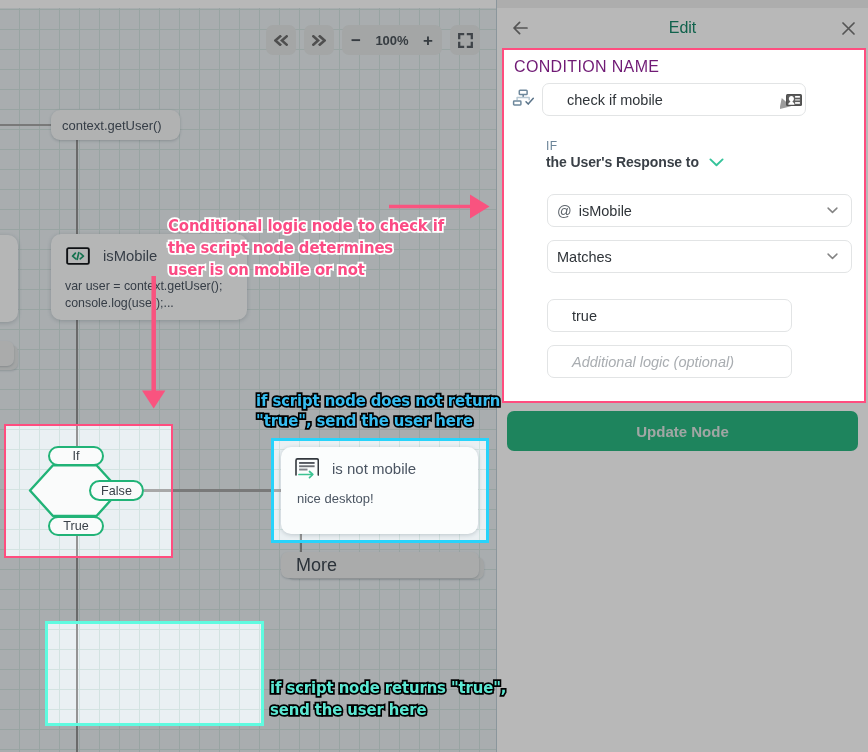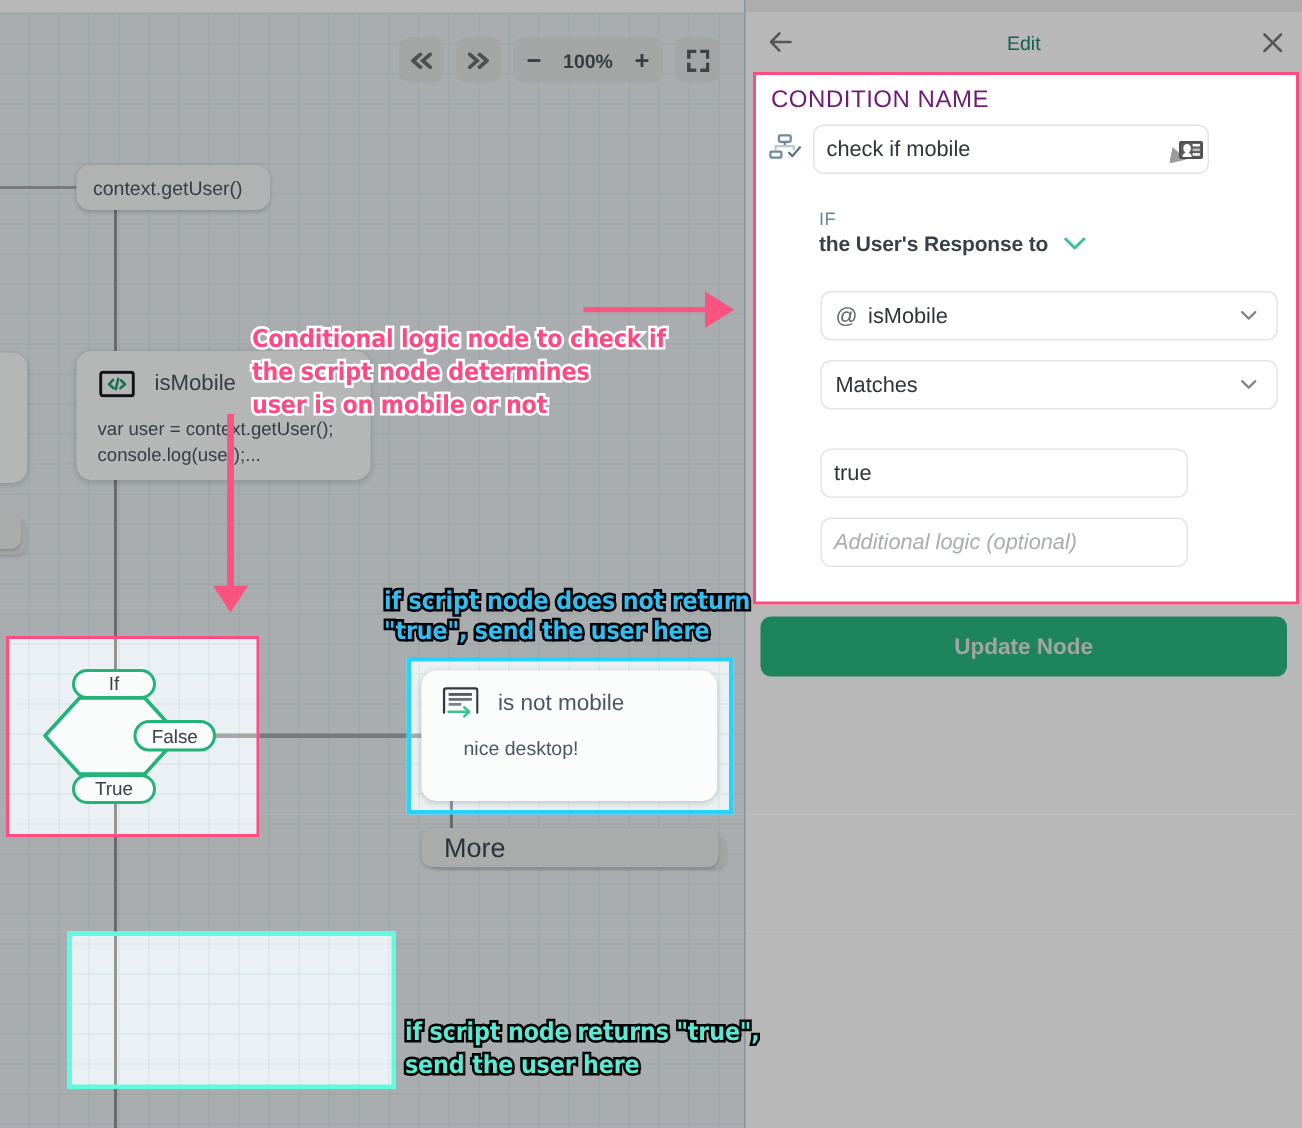--- a/index.html
+++ b/index.html
@@ -25,21 +25,21 @@
   .pillnode{position:absolute;background:#f5f7f7;border-radius:9px;
             box-shadow:0 1px 3px rgba(35,55,70,.22);
             font-size:13px;color:#4b5562;display:flex;align-items:center;
             padding-left:11px;box-sizing:border-box;z-index:10;}
   .cardnode{position:absolute;background:#fbfdfd;border-radius:10px;
             box-shadow:0 1px 4px rgba(35,55,70,.22);z-index:10;}
   .cardtitle{display:flex;align-items:center;gap:13px;padding:11px 13px 0 14px;}
   .cardtitle .t{font-size:15px;color:#4b5562;}
   .scripttitle{padding-top:13px;gap:13px;padding-left:15px;}
   .scripttitle .t{font-size:14.8px;}
-  .cardbody{padding:12px 13px 0 28px;font-size:13px;color:#4b5562;line-height:16px;}
+  .cardbody{padding:12px 13px 0 16px;font-size:13px;color:#4b5562;line-height:16px;}
   .scriptbody{padding:13px 13px 0 14px;font-size:12.4px;line-height:17px;}
 
   
   #panel{position:absolute;left:497px;top:0;width:371px;height:752px;
          background:#f0f0f0;z-index:20;}
   #panel-head{position:absolute;left:0;top:8px;width:371px;height:40px;background:#fff;}
   #panel-white{position:absolute;left:0;top:48px;width:371px;height:704px;background:#fff;}
 
   
   .dim{position:absolute;background:rgba(0,0,0,.278);z-index:46;pointer-events:none;}
@@ -70,29 +70,29 @@
   .morebtn{position:absolute;background:#eceeee;border-radius:7px;z-index:12;
            display:flex;align-items:center;padding-left:15px;box-sizing:border-box;
            font-size:18px;color:#3d4751;box-shadow:0 1px 2px rgba(35,55,70,.2);}
   .morebtn2{position:absolute;background:#e2e5e5;border-radius:7px;z-index:11;
             box-shadow:0 1px 2px rgba(35,55,70,.18);}
 
   
   .p-back{position:absolute;left:16px;top:13px;display:inline-flex;}
   .p-title{position:absolute;left:0;top:0;width:371px;height:40px;
            display:flex;align-items:center;justify-content:center;
-           font-size:13px;font-weight:500;color:#17886a;}
+           font-size:16px;font-weight:500;color:#17886a;}
   .p-close{position:absolute;left:345px;top:14px;display:inline-flex;}
 
   .p-sect{position:absolute;left:17px;top:10px;font-size:16px;color:#701a75;
           letter-spacing:.35px;font-weight:500;}
   .p-nameicon{position:absolute;left:14px;top:40px;display:inline-flex;}
   .p-input{position:absolute;border:1px solid #e2e4e5;border-radius:7px;
            background:#fff;box-sizing:border-box;display:flex;align-items:center;
-           padding-left:8px;font-size:14.5px;color:#2f3439;}
+           padding-left:24px;font-size:14.5px;color:#2f3439;}
   .p-input .ph{color:#a9adb1;font-style:italic;}
   .p-select{position:absolute;border:1px solid #e2e4e5;border-radius:7px;
             background:#fff;box-sizing:border-box;display:flex;align-items:center;
             padding:0 13px 0 9px;font-size:14.5px;color:#2f3439;}
   .p-select .at{color:#5d646b;margin-right:7px;}
   .p-select .car{margin-left:auto;}
   .p-if{position:absolute;left:49px;top:91px;font-size:12px;color:#6b8498;letter-spacing:.3px;}
   .p-src{position:absolute;left:49px;top:106px;display:flex;align-items:center;gap:10px;
          font-size:14px;font-weight:bold;color:#3a4047;letter-spacing:-.1px;}
   .p-submit{position:absolute;left:10px;top:411px;width:351px;height:40px;

